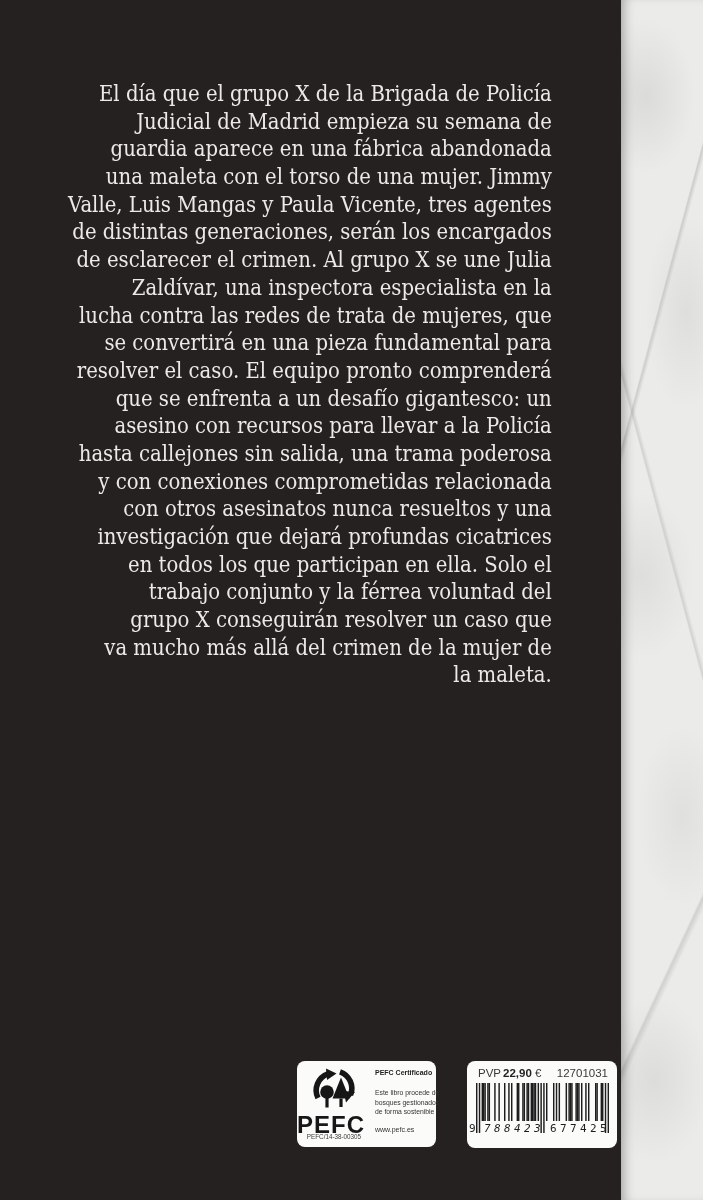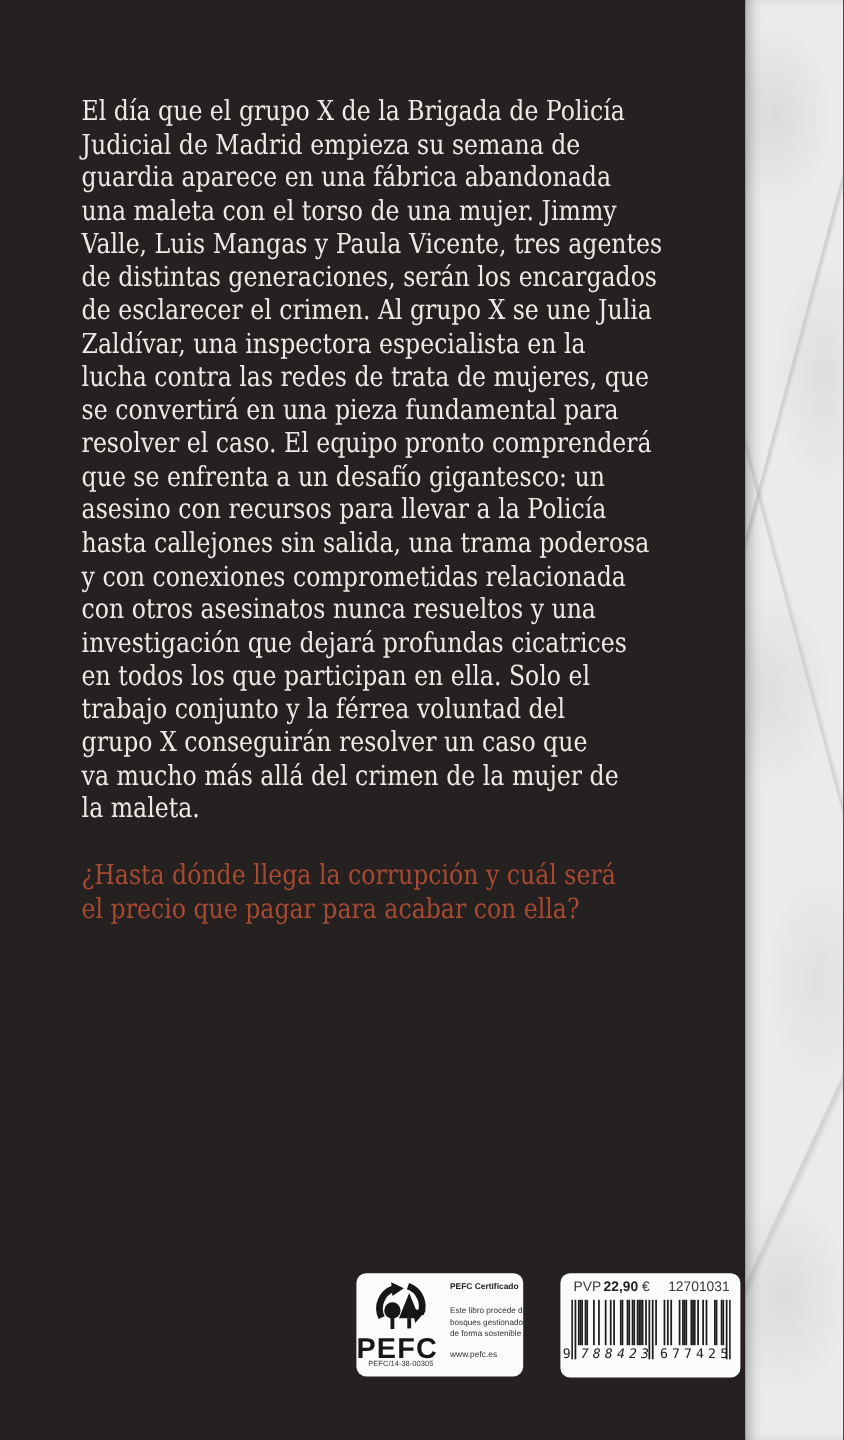--- a/index.html
+++ b/index.html
@@ -15,21 +15,21 @@
       radial-gradient(ellipse 60px 140px at 80% 26%, rgba(192,192,190,.30), transparent 70%),
       radial-gradient(ellipse 75px 120px at 25% 48%, rgba(188,188,186,.28), transparent 70%),
       radial-gradient(ellipse 65px 130px at 75% 68%, rgba(192,192,190,.26), transparent 70%),
       radial-gradient(ellipse 80px 120px at 40% 90%, rgba(186,186,184,.30), transparent 70%),
       linear-gradient(105deg, transparent 29.6%, rgba(168,168,166,.45) 30%, transparent 31%),
       linear-gradient(75deg,  transparent 54.6%, rgba(172,172,170,.40) 55%, transparent 56%),
       linear-gradient(115deg, transparent 77.6%, rgba(168,168,166,.40) 78%, transparent 79%);
     box-shadow: inset 9px 0 12px -7px rgba(0,0,0,.35);}
 
   
-  .textblock{position:absolute;left:68px;color:#ece9e6;font-family:"DejaVu Serif","Liberation Serif",serif;font-size:23px;}
+  .textblock{position:absolute;left:68px;color:#ece9e6;font-family:"DejaVu Serif","Liberation Serif",serif;font-size:23px;text-align:right;}
   .textblock .ln{height:27.7px;line-height:27.7px;white-space:nowrap;transform:scaleX(.855);transform-origin:left center;}
   #synopsis{top:80px;}
   .accent{color:#a84a31;}
   #tagline1{top:717px;}
   #tagline2{top:800px;}
 
   
   .pefc-box{position:absolute;left:297px;top:1061px;width:139px;height:86px;background:#fbfbfa;border-radius:8px;color:#2d2d2d;}
   .pefc-left{position:absolute;left:0;top:0;width:74px;height:86px;}
   .pefc-logo{position:absolute;left:13px;top:6px;}
@@ -81,24 +81,20 @@
         <div class="ln">y con conexiones comprometidas relacionada</div>
         <div class="ln">con otros asesinatos nunca resueltos y una</div>
         <div class="ln">investigación que dejará profundas cicatrices</div>
         <div class="ln">en todos los que participan en ella. Solo el</div>
         <div class="ln">trabajo conjunto y la férrea voluntad del</div>
         <div class="ln">grupo X conseguirán resolver un caso que</div>
         <div class="ln">va mucho más allá del crimen de la mujer de</div>
         <div class="ln">la maleta.</div>
       </div>
 
-    <div class="textblock accent" id="tagline1">
-        <div class="ln">¿Hasta dónde llega la corrupción y cuál será</div>
-        <div class="ln">el precio que pagar para acabar con ella?</div>
-      </div>
 
 
     <div class="pefc-box">
       <div class="pefc-left">
         <svg class="pefc-logo" width="48" height="48" viewBox="0 0 48 48">
           <path d="M8 31 A17.5 17.5 0 0 1 18 6.8" fill="none" stroke="#161616" stroke-width="5.6"></path>
           <polygon points="16,1.5 26.5,6.5 17,13" fill="#161616"></polygon>
           <path d="M30 4.8 A17.5 17.5 0 0 1 40.5 28" fill="none" stroke="#161616" stroke-width="5.6"></path>
           <polygon points="45,25 36,35.5 33.5,24" fill="#161616"></polygon>
           <circle cx="17" cy="25" r="6.8" fill="#161616"></circle>

